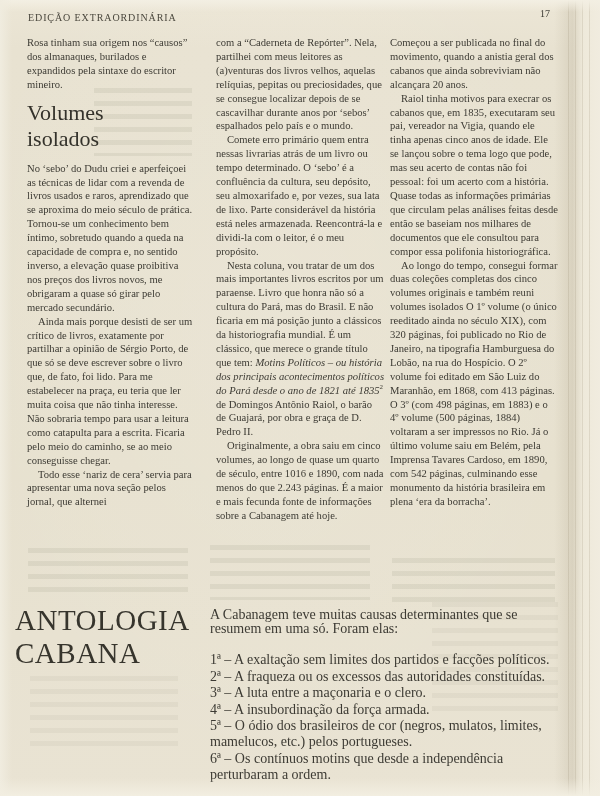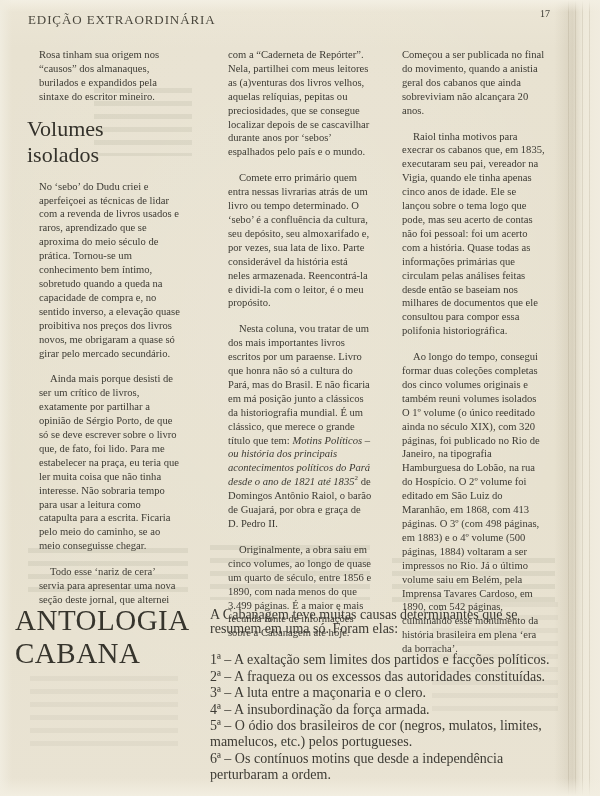--- a/index.html
+++ b/index.html
@@ -22,29 +22,29 @@
     background:linear-gradient(90deg,#f0ecdf,rgba(240,236,223,0));}
   .edge-bottom{position:absolute;left:0;bottom:0;right:0;height:18px;
     background:linear-gradient(0deg,#f2eee1 0%,rgba(242,238,225,0) 100%);}
   .curl{position:absolute;top:0;bottom:0;right:0;width:46px;
     background:linear-gradient(90deg,rgba(0,0,0,0) 0%,rgba(150,138,112,.18) 40%,#eee9da 62%,#f1ecdf 100%);}
   .curl-lines{position:absolute;top:0;bottom:0;right:10px;width:26px;
     background:repeating-linear-gradient(90deg,rgba(0,0,0,0) 0 4px,rgba(146,134,108,.28) 4px 5px,rgba(0,0,0,0) 5px 7px);
     opacity:.7;}
   
   .hdr-kicker{position:absolute;left:28px;top:12px;
-    font-size:13px;letter-spacing:.9px;color:#4a473d;}
+    font-size:10px;letter-spacing:.9px;color:#4a473d;}
   .hdr-page{position:absolute;right:50px;top:8px;font-size:10px;color:#37352e;}
   
   .col{position:absolute;top:36px;font-size:10.6px;line-height:13.9px;
     text-align:left;color:#3c3a33;}
   #col1{left:27px;width:166px;}
   #col2{left:216px;width:168px;}
   #col3{left:390px;width:168px;}
-  .col p{margin:12px;}
+  .col p{margin:0;}
   .col p.ind{text-indent:11px;}
   h2.volumes{margin:8px 0 10px 0;font-weight:400;font-size:22px;
     line-height:26px;color:#34322b;width:110px;}
   
   .antologia{position:absolute;left:15px;top:604px;width:190px;
     font-size:29px;line-height:33px;letter-spacing:.5px;font-weight:400;color:#37352d;}
   
   .causes{position:absolute;left:210px;top:608px;width:352px;
     font-size:14px;line-height:14.2px;color:#3c3a33;}
   .causes .intro{margin:0 0 16px 0;}
@@ -69,28 +69,28 @@
   <div class="ghost light" style="left:432px;top:602px;width:126px;height:112px;"></div>
 
   <div class="hdr-kicker">EDIÇÃO EXTRAORDINÁRIA</div>
   <div class="hdr-page">17</div>
 
   <div id="col1" class="col">
     <p>Rosa tinham sua origem nos “causos” dos almanaques, burilados e expandidos pela sintaxe do escritor mineiro.</p>
     <h2 class="volumes">Volumes isolados</h2>
     <p>No ‘sebo’ do Dudu criei e aperfeiçoei as técnicas de lidar com a revenda de livros usados e raros, aprendizado que se aproxima do meio século de prática. Tornou-se um conhecimento bem íntimo, sobretudo quando a queda na capacidade de compra e, no sentido inverso, a elevação quase proibitiva nos preços dos livros novos, me obrigaram a quase só girar pelo mercado secundário.</p>
     <p class="ind">Ainda mais porque desisti de ser um crítico de livros, exatamente por partilhar a opinião de Sérgio Porto, de que só se deve escrever sobre o livro que, de fato, foi lido. Para me estabelecer na praça, eu teria que ler muita coisa que não tinha interesse. Não sobraria tempo para usar a leitura como catapulta para a escrita. Ficaria pelo meio do caminho, se ao meio conseguisse chegar.</p>
-    <p class="ind">Todo esse ‘nariz de cera’ servia para apresentar uma nova seção deste jornal, que alternei</p>
+    <p class="ind">Todo esse ‘nariz de cera’ servia para apresentar uma nova seção pelos jornal, que alternei</p>
   </div>
 
   <div id="col2" class="col">
     <p>com a “Caderneta de Repórter”. Nela, partilhei com meus leitores as (a)venturas dos livros velhos, aquelas relíquias, pepitas ou preciosidades, que se consegue localizar depois de se cascavilhar durante anos por ‘sebos’ espalhados pelo país e o mundo.</p>
     <p class="ind">Comete erro primário quem entra nessas livrarias atrás de um livro ou tempo determinado. O ‘sebo’ é a confluência da cultura, seu depósito, seu almoxarifado e, por vezes, sua lata de lixo. Parte considerável da história está neles armazenada. Reencontrá-la e dividi-la com o leitor, é o meu propósito.</p>
     <p class="ind"><span>Nesta coluna, vou tratar de um dos mais importantes livros escritos por um paraense. Livro que honra não só a cultura do Pará, mas do Brasil. E não ficaria em má posição junto a clássicos da historiografia mundial. É um clássico, que merece o grande título que tem: </span><i>Motins Políticos – ou história dos principais acontecimentos políticos do Pará desde o ano de 1821 até 1835</i><sup>2</sup><span> de Domingos Antônio Raiol, o barão de Guajará, por obra e graça de D. Pedro II.</span></p>
-    <p class="ind">Originalmente, a obra saiu em cinco volumes, ao longo de quase um quarto de século, entre 1856 e 1890, com nada menos do que 3.499 páginas. É a maior e mais fecunda fonte de informações sobre a Cabanagem até hoje.</p>
+    <p class="ind">Originalmente, a obra saiu em cinco volumes, ao longo de quase um quarto de século, entre 1016 e 1890, com nada menos do que 2.243 páginas. É a maior e mais fecunda fonte de informações sobre a Cabanagem até hoje.</p>
   </div>
 
   <div id="col3" class="col">
     <p>Começou a ser publicada no final do movimento, quando a anistia geral dos cabanos que ainda sobreviviam não alcançara 20 anos.</p>
     <p class="ind">Raiol tinha motivos para execrar os cabanos que, em 1835, executaram seu pai, vereador na Vigia, quando ele tinha apenas cinco anos de idade. Ele se lançou sobre o tema logo que pode, mas seu acerto de contas não foi pessoal: foi um acerto com a história. Quase todas as informações primárias que circulam pelas análises feitas desde então se baseiam nos milhares de documentos que ele consultou para compor essa polifonia historiográfica.</p>
     <p class="ind">Ao longo do tempo, consegui formar duas coleções completas dos cinco volumes originais e também reuni volumes isolados O 1º volume (o único reeditado ainda no século XIX), com 320 páginas, foi publicado no Rio de Janeiro, na tipografia Hamburguesa do Lobão, na rua do Hospício. O 2º volume foi editado em São Luiz do Maranhão, em 1868, com 413 páginas. O 3º (com 498 páginas, em 1883) e o 4º volume (500 páginas, 1884) voltaram a ser impressos no Rio. Já o último volume saiu em Belém, pela Imprensa Tavares Cardoso, em 1890, com 542 páginas, culminando esse monumento da história brasileira em plena ‘era da borracha’.</p>
   </div>
 
   <div class="antologia">ANTOLOGIA CABANA</div>
 

